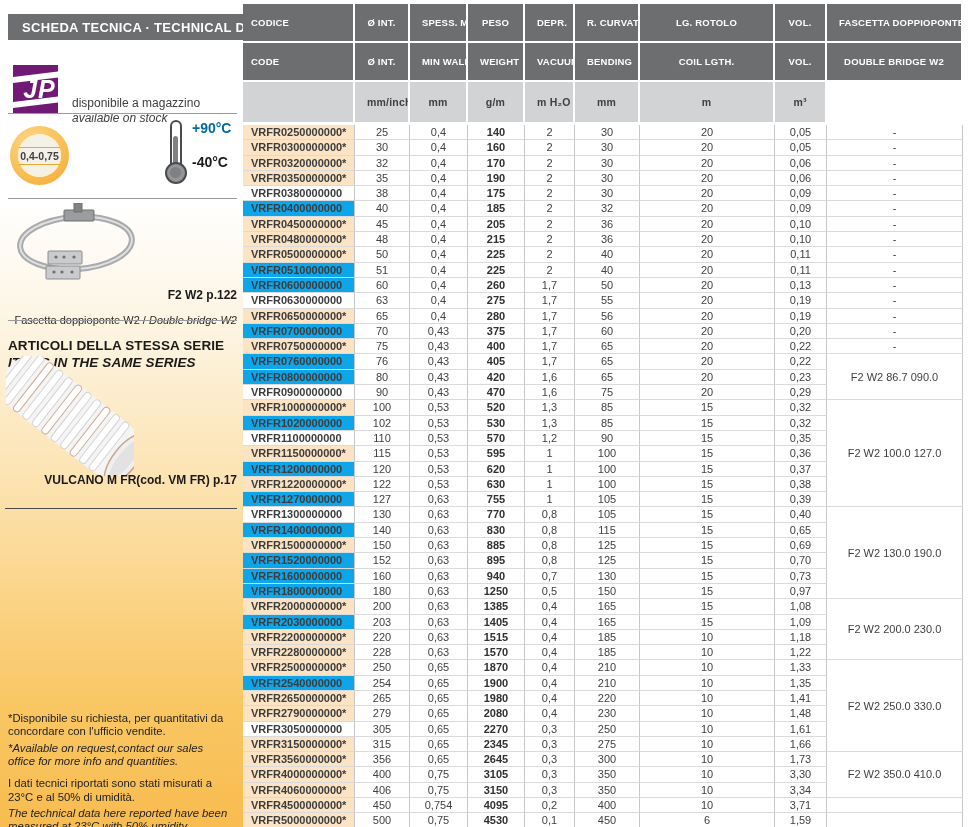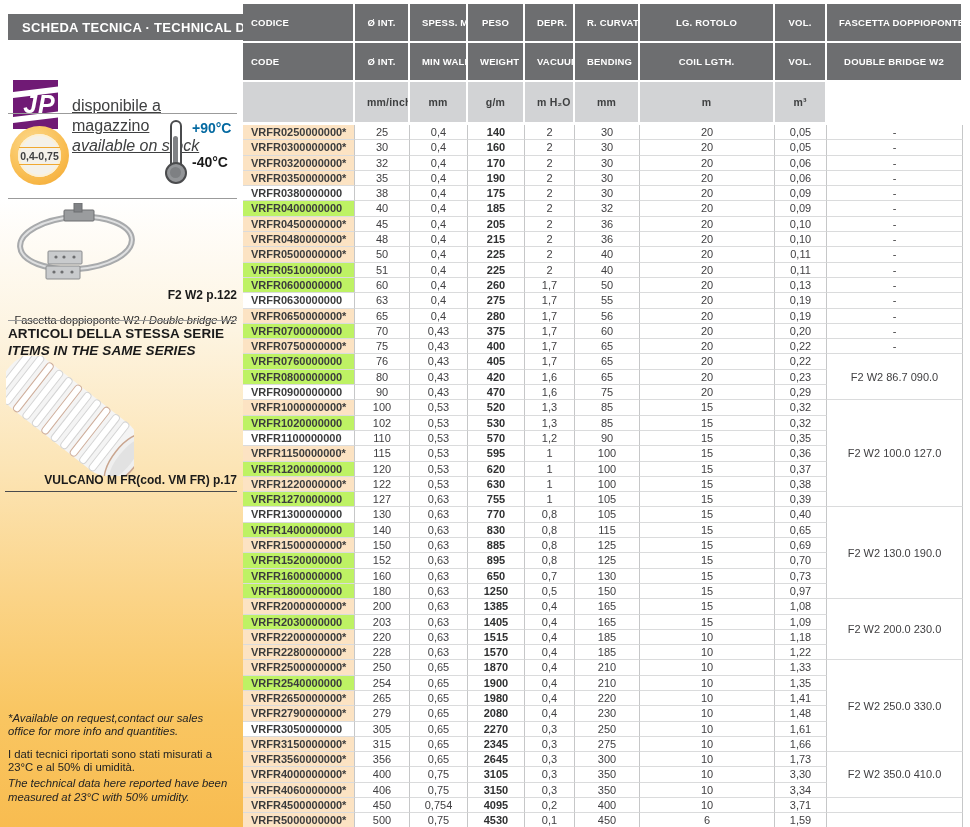--- a/index.html
+++ b/index.html
@@ -12,21 +12,21 @@
   .sidebar { position:absolute; left:0; top:0; width:240px; height:827px; }
   .title-box { position:absolute; left:8px; top:14px; width:277px; height:26px; background:#6d6e70;
     color:#fff; font-weight:bold; font-size:13px; letter-spacing:.3px; display:flex; align-items:center; justify-content:center; }
   .logo-row { position:absolute; left:13px; top:52px; display:flex; align-items:center; }
   .jp-logo { width:45px; height:49px; background:#701a75; position:relative; overflow:hidden; flex:0 0 auto; }
   .jp-logo .stripe { position:absolute; left:-6px; width:60px; height:6px; background:#fff; transform:rotate(-7deg); }
   .jp-logo .stripe.top { top:9px; }
   .jp-logo .stripe.bot { top:34px; }
   .jp-text { position:absolute; left:4px; top:10px; width:100%; text-align:center; color:#fff;
     font-weight:bold; font-style:italic; font-size:25px; letter-spacing:1px; }
-  .stock { margin-left:14px; font-size:16px; line-height:1.25; margin-top:44px;text-decoration:underline; }
+  .stock { margin-left:14px; font-size:12px; line-height:1.25; margin-top:44px; }
   .stock .en { font-style:italic; }
   .hr { position:absolute; left:8px; width:229px; height:0; border-top:1.5px solid #9b9b9b; }
   .hr1 { top:113px; } .hr2 { top:198px; } .hr3 { top:320px; }
 
   .thickness-badge { position:absolute; left:10px; top:126px; width:59px; height:59px; border-radius:50%;
     background:radial-gradient(circle at 38% 30%, #fcd98d 0%, #f9bf55 55%, #f3a62c 100%);
     display:flex; align-items:center; justify-content:center; }
   .thickness-badge .inner { width:43px; height:43px; border-radius:50%; background:#f4f1e9;
     display:flex; align-items:center; justify-content:center; box-shadow:inset 0 0 0 2px #fdf0d2; }
   .thickness-badge .val { font-size:10.5px; font-weight:bold; color:#3f4041;
@@ -42,45 +42,45 @@
   .thermo-bulb:after { content:""; position:absolute; left:3px; top:3px; width:11px; height:11px; border-radius:50%; background:#7e8083; }
   .temp-max { position:absolute; left:32px; top:2px; font-size:14px; font-weight:bold; color:#0369a1; }
   .temp-min { position:absolute; left:32px; top:36px; font-size:14px; font-weight:bold; color:#1a1a1a; }
 
   .clamp-img { position:absolute; left:12px; top:203px; }
   .clamp-cap { position:absolute; right:3px; top:288px; width:230px; text-align:right; }
   .clamp-ref { font-size:12px; font-weight:bold; color:#1a1a1a; }
   .clamp-sub { font-size:11px; margin-top:12px; color:#2b2b2b; }
   .clamp-sub .en { font-style:italic; }
 
-  .series-block { position:absolute; left:8px; top:326px; font-size:13.5px; font-weight:bold; line-height:1.25; color:#1a1a1a; letter-spacing:.1px; }
+  .series-block { position:absolute; left:8px; top:338px; font-size:13.5px; font-weight:bold; line-height:1.25; color:#1a1a1a; letter-spacing:.1px; }
   .series-block .en { font-style:italic; }
 
   .hose-img { position:absolute; left:6px; top:356px; }
   .related-ref { position:absolute; right:3px; top:473px; width:232px; text-align:right;
-    font-size:12px; font-weight:bold; color:#1a1a1a; border-bottom:1.5px solid #4a4b4d; padding-bottom:4px; }
+    font-size:12px; font-weight:bold; color:#1a1a1a; border-bottom:1.5px solid #4a4b4d; padding-bottom:21px; }
 
   .notes { position:absolute; left:8px; top:712px; width:222px; font-size:11.3px; line-height:1.18; color:#232323; }
   .note { margin-bottom:3px; }
   .note.italic { font-style:italic; }
   .note.gap { margin-top:9px; }
 
   
   .table-area { position:absolute; left:243px; top:4px; width:720px; }
   table { border-collapse:separate; border-spacing:0; width:720px; table-layout:fixed; }
   thead th { background:#6d6e70; color:#fff; font-size:9.5px; font-weight:bold; height:13px;
     border-right:2px solid #fff; border-bottom:2px solid #fff; text-align:center; letter-spacing:.2px; padding:12px; line-height:13px; white-space:nowrap; overflow:hidden; }
   thead th.code-h { text-align:left; padding-left:8px; }
   thead tr.units th { background:#d2d3d5; color:#3f4041; font-size:10.5px; height:16px; line-height:16px; border-bottom:3px solid #fff; }
   thead tr.units th.blank-unit { background:#fff; }
   tbody td { height:14.8px; line-height:14.3px; font-size:11px; text-align:center; color:#414042; background:#fff;
     border-right:1px solid #c6c7c8; border-bottom:1px solid #dadbdc; padding:0; white-space:nowrap; overflow:hidden; }
   tbody td.code { text-align:left; padding-left:8px; font-weight:bold; color:#3b3c3d; }
   tbody td.code.peach { background:#fce3c3; }
-  tbody td.code.green { background:#bef264; }
+  tbody td.code.green { background:#0ea5e9; }
   tbody td.code.white { background:#ffffff; }
   tbody td.weight { font-weight:bold; color:#2f3031; }
   tbody td.clamp-cell { vertical-align:middle; }
 </style>
 </head>
 <body>
 
 <div class="page">
   <div class="bg-gradient"></div>
 
@@ -165,20 +165,21 @@
           <rect x="110" y="30" width="7" height="60" rx="3.5" fill="#ffffff" stroke="#d4d4d4" stroke-width="1"></rect>
         </g>
         <ellipse cx="134" cy="60" rx="12" ry="30" fill="#efefef" stroke="#c9a58f" stroke-width="1.5"></ellipse>
         <ellipse cx="134" cy="60" rx="7" ry="24" fill="#e2e2e2"></ellipse>
       </g>
     </svg>
 
     <div class="related-ref">VULCANO M FR(cod. VM FR) p.17</div>
 
     <div class="notes">
+      <div class="note">*Disponibile su richiesta, per quantitativi da concordare con l'ufficio vendite.</div>
       <div class="note italic">*Available on request,contact our sales office for more info and quantities.</div>
       <div class="note gap">I dati tecnici riportati sono stati misurati a 23°C e al 50% di umidità.</div>
       <div class="note italic">The technical data here reported have been measured at 23°C with 50% umidity.</div>
     </div>
   </aside>
 
   <main class="table-area">
     <table id="spec-table">
         <colgroup>
           <col style="width: 112px;">
@@ -532,21 +533,21 @@
             <td class="weight">895</td>
             <td>0,8</td>
             <td>125</td>
             <td>15</td>
             <td>0,70</td>
           </tr>
           <tr>
             <td class="code green">VRFR1600000000</td>
             <td>160</td>
             <td>0,63</td>
-            <td class="weight">650</td>
+            <td class="weight">940</td>
             <td>0,7</td>
             <td>130</td>
             <td>15</td>
             <td>0,73</td>
           </tr>
           <tr>
             <td class="code green">VRFR1800000000</td>
             <td>180</td>
             <td>0,63</td>
             <td class="weight">1250</td>

